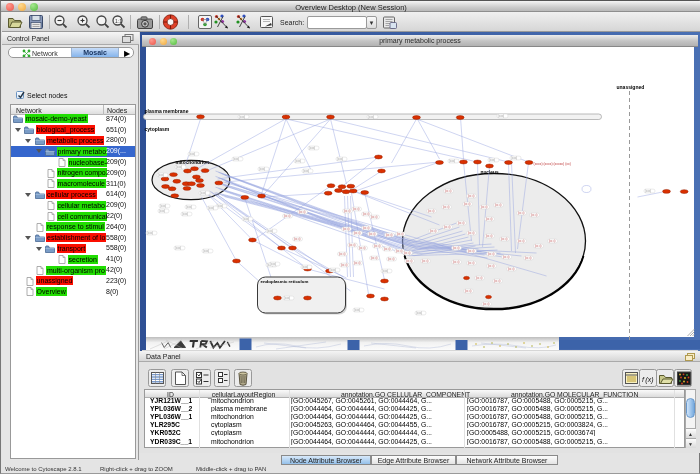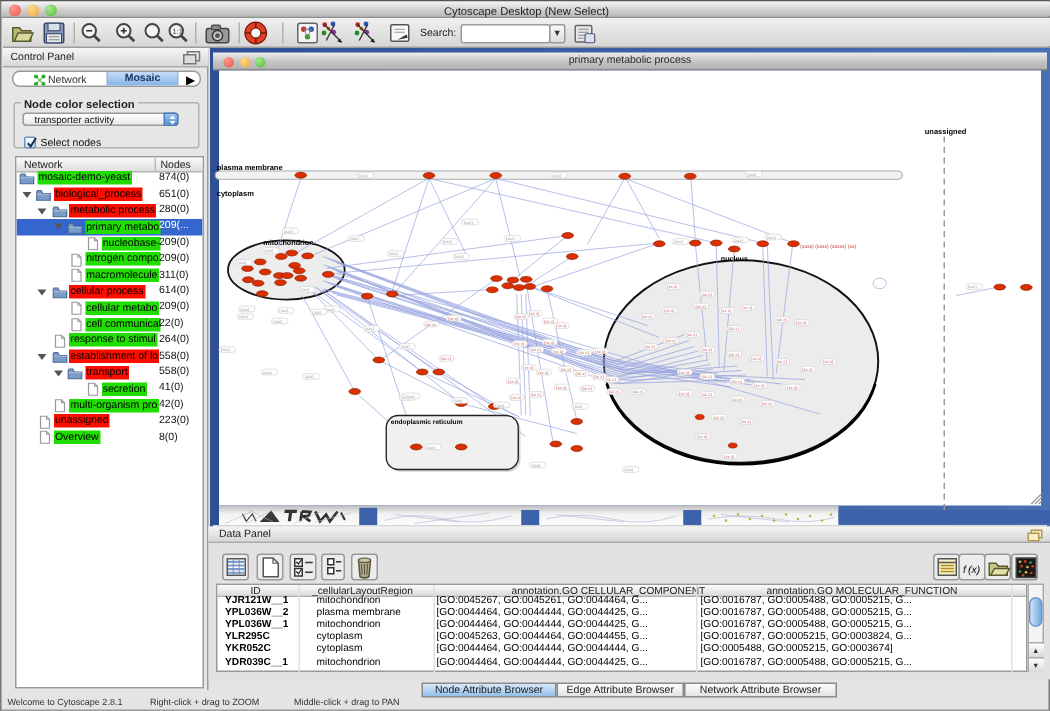--- a/index.html
+++ b/index.html
@@ -111,21 +111,21 @@
 svg text { font-family:"Liberation Sans", sans-serif; }
 </style>
 </head>
 <body>
 <div class="app">
 
   <div class="mtb">
     <div class="light" style="left:4.5px; background:radial-gradient(circle at 35% 30%,#ff9a90,#ec5347);"></div>
     <div class="light" style="left:16.5px; background:radial-gradient(circle at 35% 30%,#ffd98e,#f0a73e);"></div>
     <div class="light" style="left:28.5px; background:radial-gradient(circle at 35% 30%,#a5e88f,#52ba3b);"></div>
-    <div class="t">Cytoscape Desktop (New Select)</div>
+    <div class="t">Overview Desktop (New Session)</div>
   </div>
 
   <div class="tb">
     <svg width="700" height="20" viewBox="0 0 700 20" id="tbicons">
         <g transform="translate(6,3)">
           <path d="M0.5 3.5 L0.5 12.5 L12.5 12.5 L12.5 5.5 L6.5 5.5 L5 3.5 Z" fill="#b8b87a" stroke="#5a5a30" stroke-width="1"></path>
           <path d="M1.5 12.5 L4 7 L14 7 L11.5 12.5 Z" fill="#d8d89a" stroke="#5a5a30" stroke-width="1"></path>
         </g>
         <g transform="translate(27,3)">
           <rect x="0.5" y="0.5" width="13" height="13" rx="1" fill="#8898b8" stroke="#3a4a6a" stroke-width="1"></rect>
@@ -222,32 +222,20 @@
       <svg width="9" height="9" style="left:13px; top:1px;">
         <circle cx="2" cy="2" r="1.4" fill="#2faa2f"></circle>
           <circle cx="7" cy="2" r="1.4" fill="#2faa2f"></circle>
         <circle cx="2" cy="7" r="1.4" fill="#2faa2f"></circle>
           <circle cx="7" cy="7" r="1.4" fill="#2faa2f"></circle>
         <path d="M2 2 L7 7 M7 2 L2 7" stroke="#2faa2f" stroke-width="0.7"></path>
       </svg>
       <span class="ntw">Network</span>
       <div class="mosaic">Mosaic</div>
       <span class="arr">▶</span>
-    </div>
-    <div class="grp">
-      <div class="lbl">Node color selection</div>
-      <div class="combo">
-          <span class="t">transporter activity</span>
-        <div class="st">
-            <svg width="8" height="8" style="left:0.5px;top:0">
-          <path d="M4 1 L6 3.4 L2 3.4 Z" fill="#fff"></path>
-              <path d="M4 7 L6 4.6 L2 4.6 Z" fill="#fff"></path>
-        </svg>
-          </div>
-      </div>
     </div>
     <div class="cb">
         <svg width="9" height="9" style="left:0;top:-1.5px">
           <path d="M1.5 4.5 L3.5 6.5 L7 1" stroke="#234" stroke-width="1.4" fill="none"></path>
         </svg>
       </div>
     <div class="cb-l">Select nodes</div>
     <div class="tree">
       <div class="th">
           <span class="a">Network</span>

